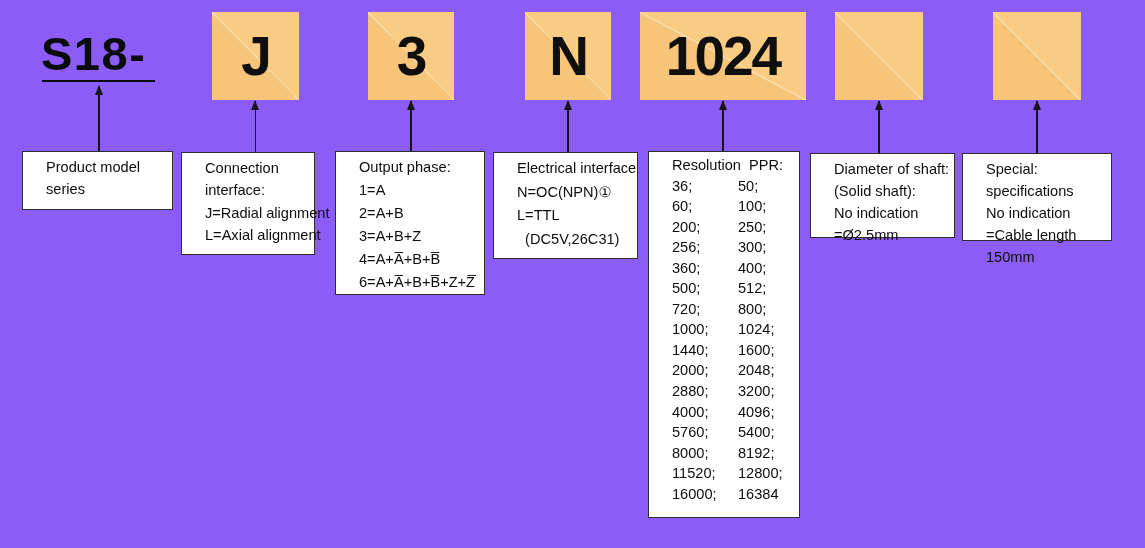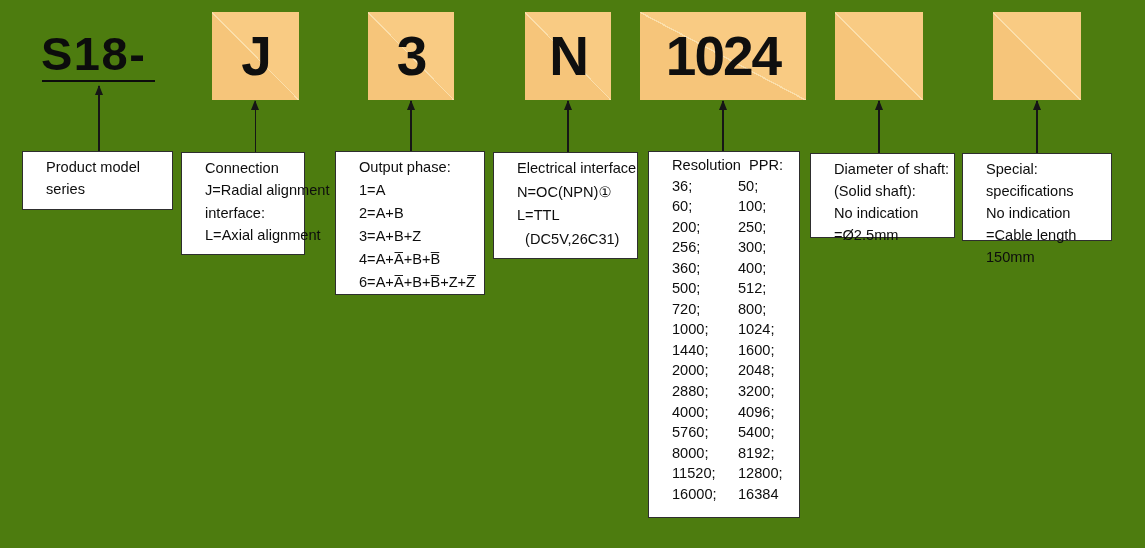--- a/index.html
+++ b/index.html
@@ -1,17 +1,17 @@
 <!DOCTYPE html>
 <html><head>
 <meta charset="utf-8">
 <style>
   html,body{margin:0;padding:0;background:#ffffff;}
   .canvas{
-    position:relative;width:1145px;height:548px;background:#4d7c0f;
+    position:relative;width:1145px;height:548px;background:#8b5cf6;
     font-family:"Liberation Sans",sans-serif;color:#111;overflow:hidden;
   }
   
   .model{
     position:absolute;left:41px;top:30px;font-size:47px;font-weight:bold;
     letter-spacing:1.5px;line-height:1;color:#0c0c0c;
   }
   .underline{position:absolute;left:42px;top:80px;width:113px;height:2.2px;background:#0c0c0c;}
   
   .code-box{
@@ -61,26 +61,26 @@
   <div class="arrow" style="left:1036.2px;top:101px;height:52px;"></div>
 
   <div class="desc" style="left:22px;top:151px;width:151px;height:59px;">
     <div>
 
     <div class="ln">Product model</div>
         <div class="ln">series</div>
       </div>
   </div>
 
-  <div class="desc" style="left:181px;top:152px;width:124px;height:103px;">
+  <div class="desc" style="left:181px;top:152px;width:134px;height:103px;">
     <div>
 
     <div class="ln">Connection</div>
+        <div class="ln">interface:</div>
         <div class="ln">J=Radial alignment</div>
-        <div class="ln">interface:</div>
         <div class="ln">L=Axial alignment</div>
       </div>
   </div>
 
   <div class="desc" style="left:335px;top:151px;width:150px;height:144px;line-height:23px;">
     <div>
 
     <div class="ln">Output phase:</div>
         <div class="ln">1=A</div>
         <div class="ln">2=A+B</div>

